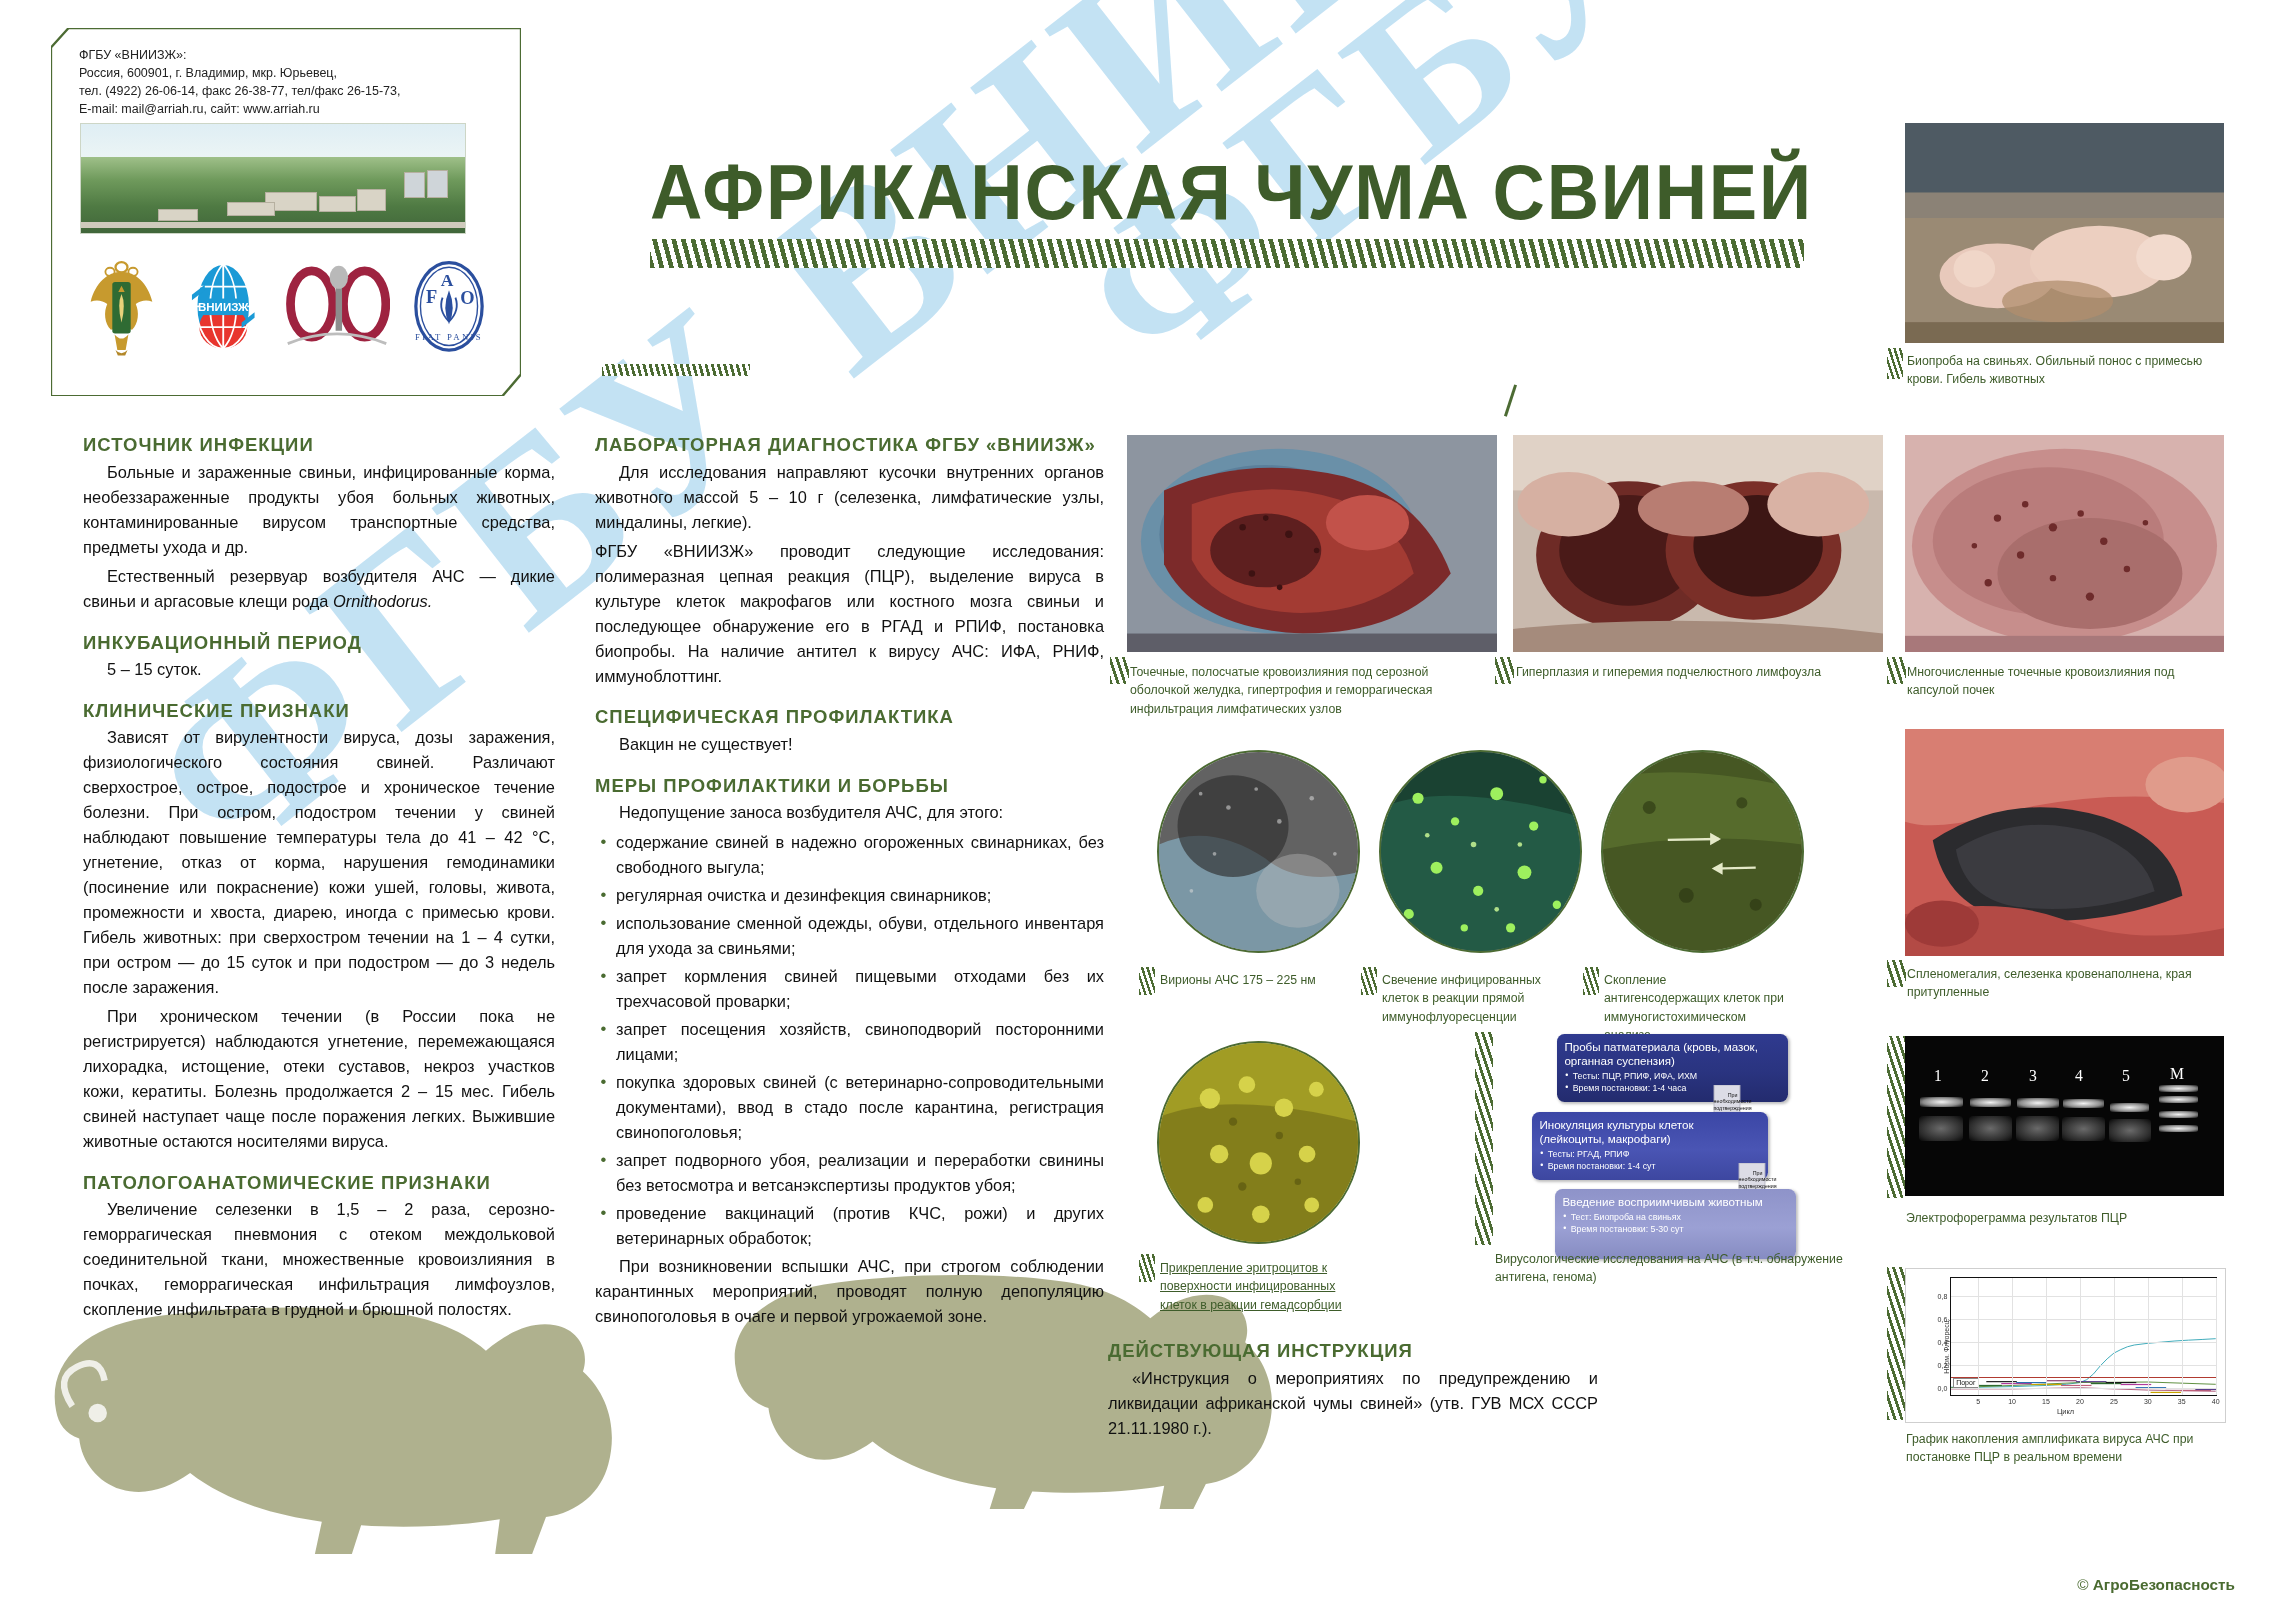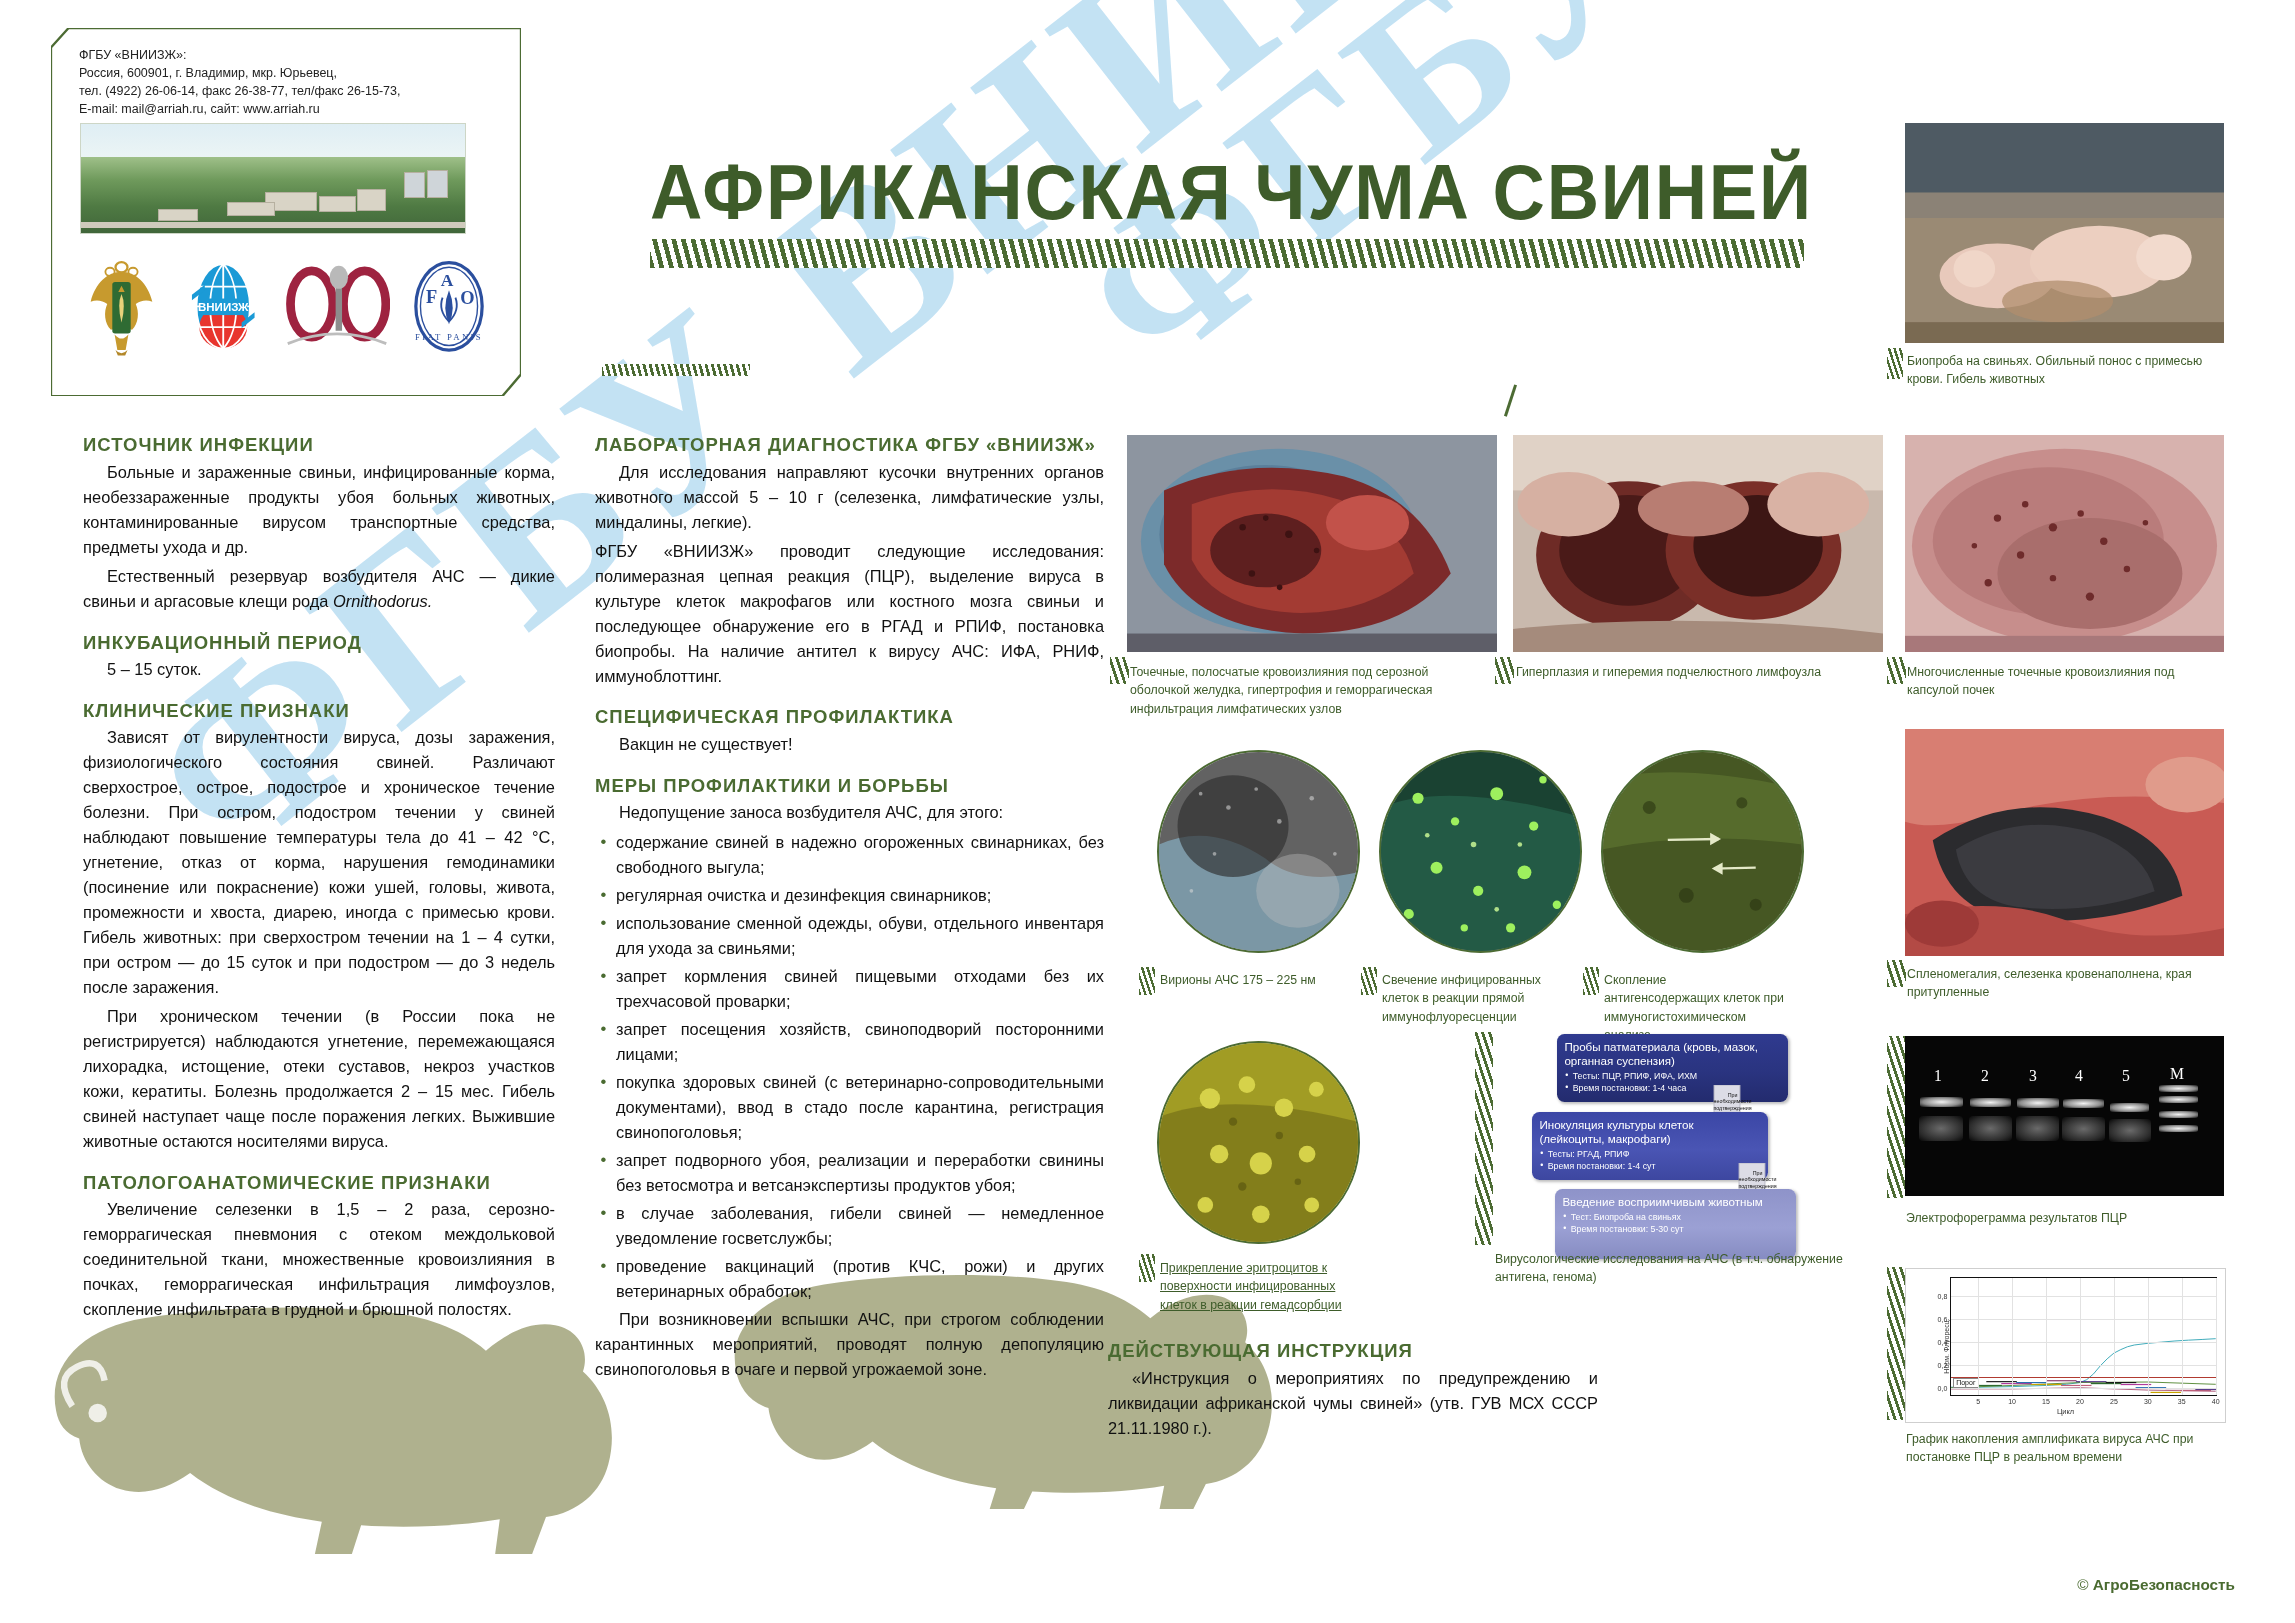--- a/index.html
+++ b/index.html
@@ -270,21 +270,20 @@
   <h2 class="h2">МЕРЫ ПРОФИЛАКТИКИ И БОРЬБЫ</h2>
   <p class="p">Недопущение заноса возбудителя АЧС, для этого:</p>
   <ul class="bul" id="preventionList">
       <li>содержание свиней в надежно огороженных свинарниках, без свободного выгула;</li>
       <li>регулярная очистка и дезинфекция свинарников;</li>
       <li>использование сменной одежды, обуви, отдельного инвентаря для ухода за свиньями;</li>
       <li>запрет кормления свиней пищевыми отходами без их трехчасовой проварки;</li>
       <li>запрет посещения хозяйств, свиноподворий посторонними лицами;</li>
       <li>покупка здоровых свиней (с ветеринарно-сопроводительными документами), ввод в стадо после карантина, регистрация свинопоголовья;</li>
       <li>запрет подворного убоя, реализации и переработки свинины без ветосмотра и ветсанэкспертизы продуктов убоя;</li>
-      <li>в случае заболевания, гибели свиней — немедленное уведомление госветслужбы;</li>
       <li>проведение вакцинаций (против КЧС, рожи) и других ветеринарных обработок;</li>
     </ul>
   <p class="p">При возникновении вспышки АЧС, при строгом соблюдении карантинных мероприятий, проводят полную депопуляцию свинопоголовья в очаге и первой угрожаемой зоне.</p>
 </div>
 
 <div class="col" style="left:1108px;top:1340px;width:490px;">
   <h2 class="h2">ДЕЙСТВУЮЩАЯ ИНСТРУКЦИЯ</h2>
   <p class="p">«Инструкция о мероприятиях по предупреждению и ликвидации африканской чумы свиней» (утв. ГУВ МСХ СССР 21.11.1980 г.).</p>
 </div>
 

